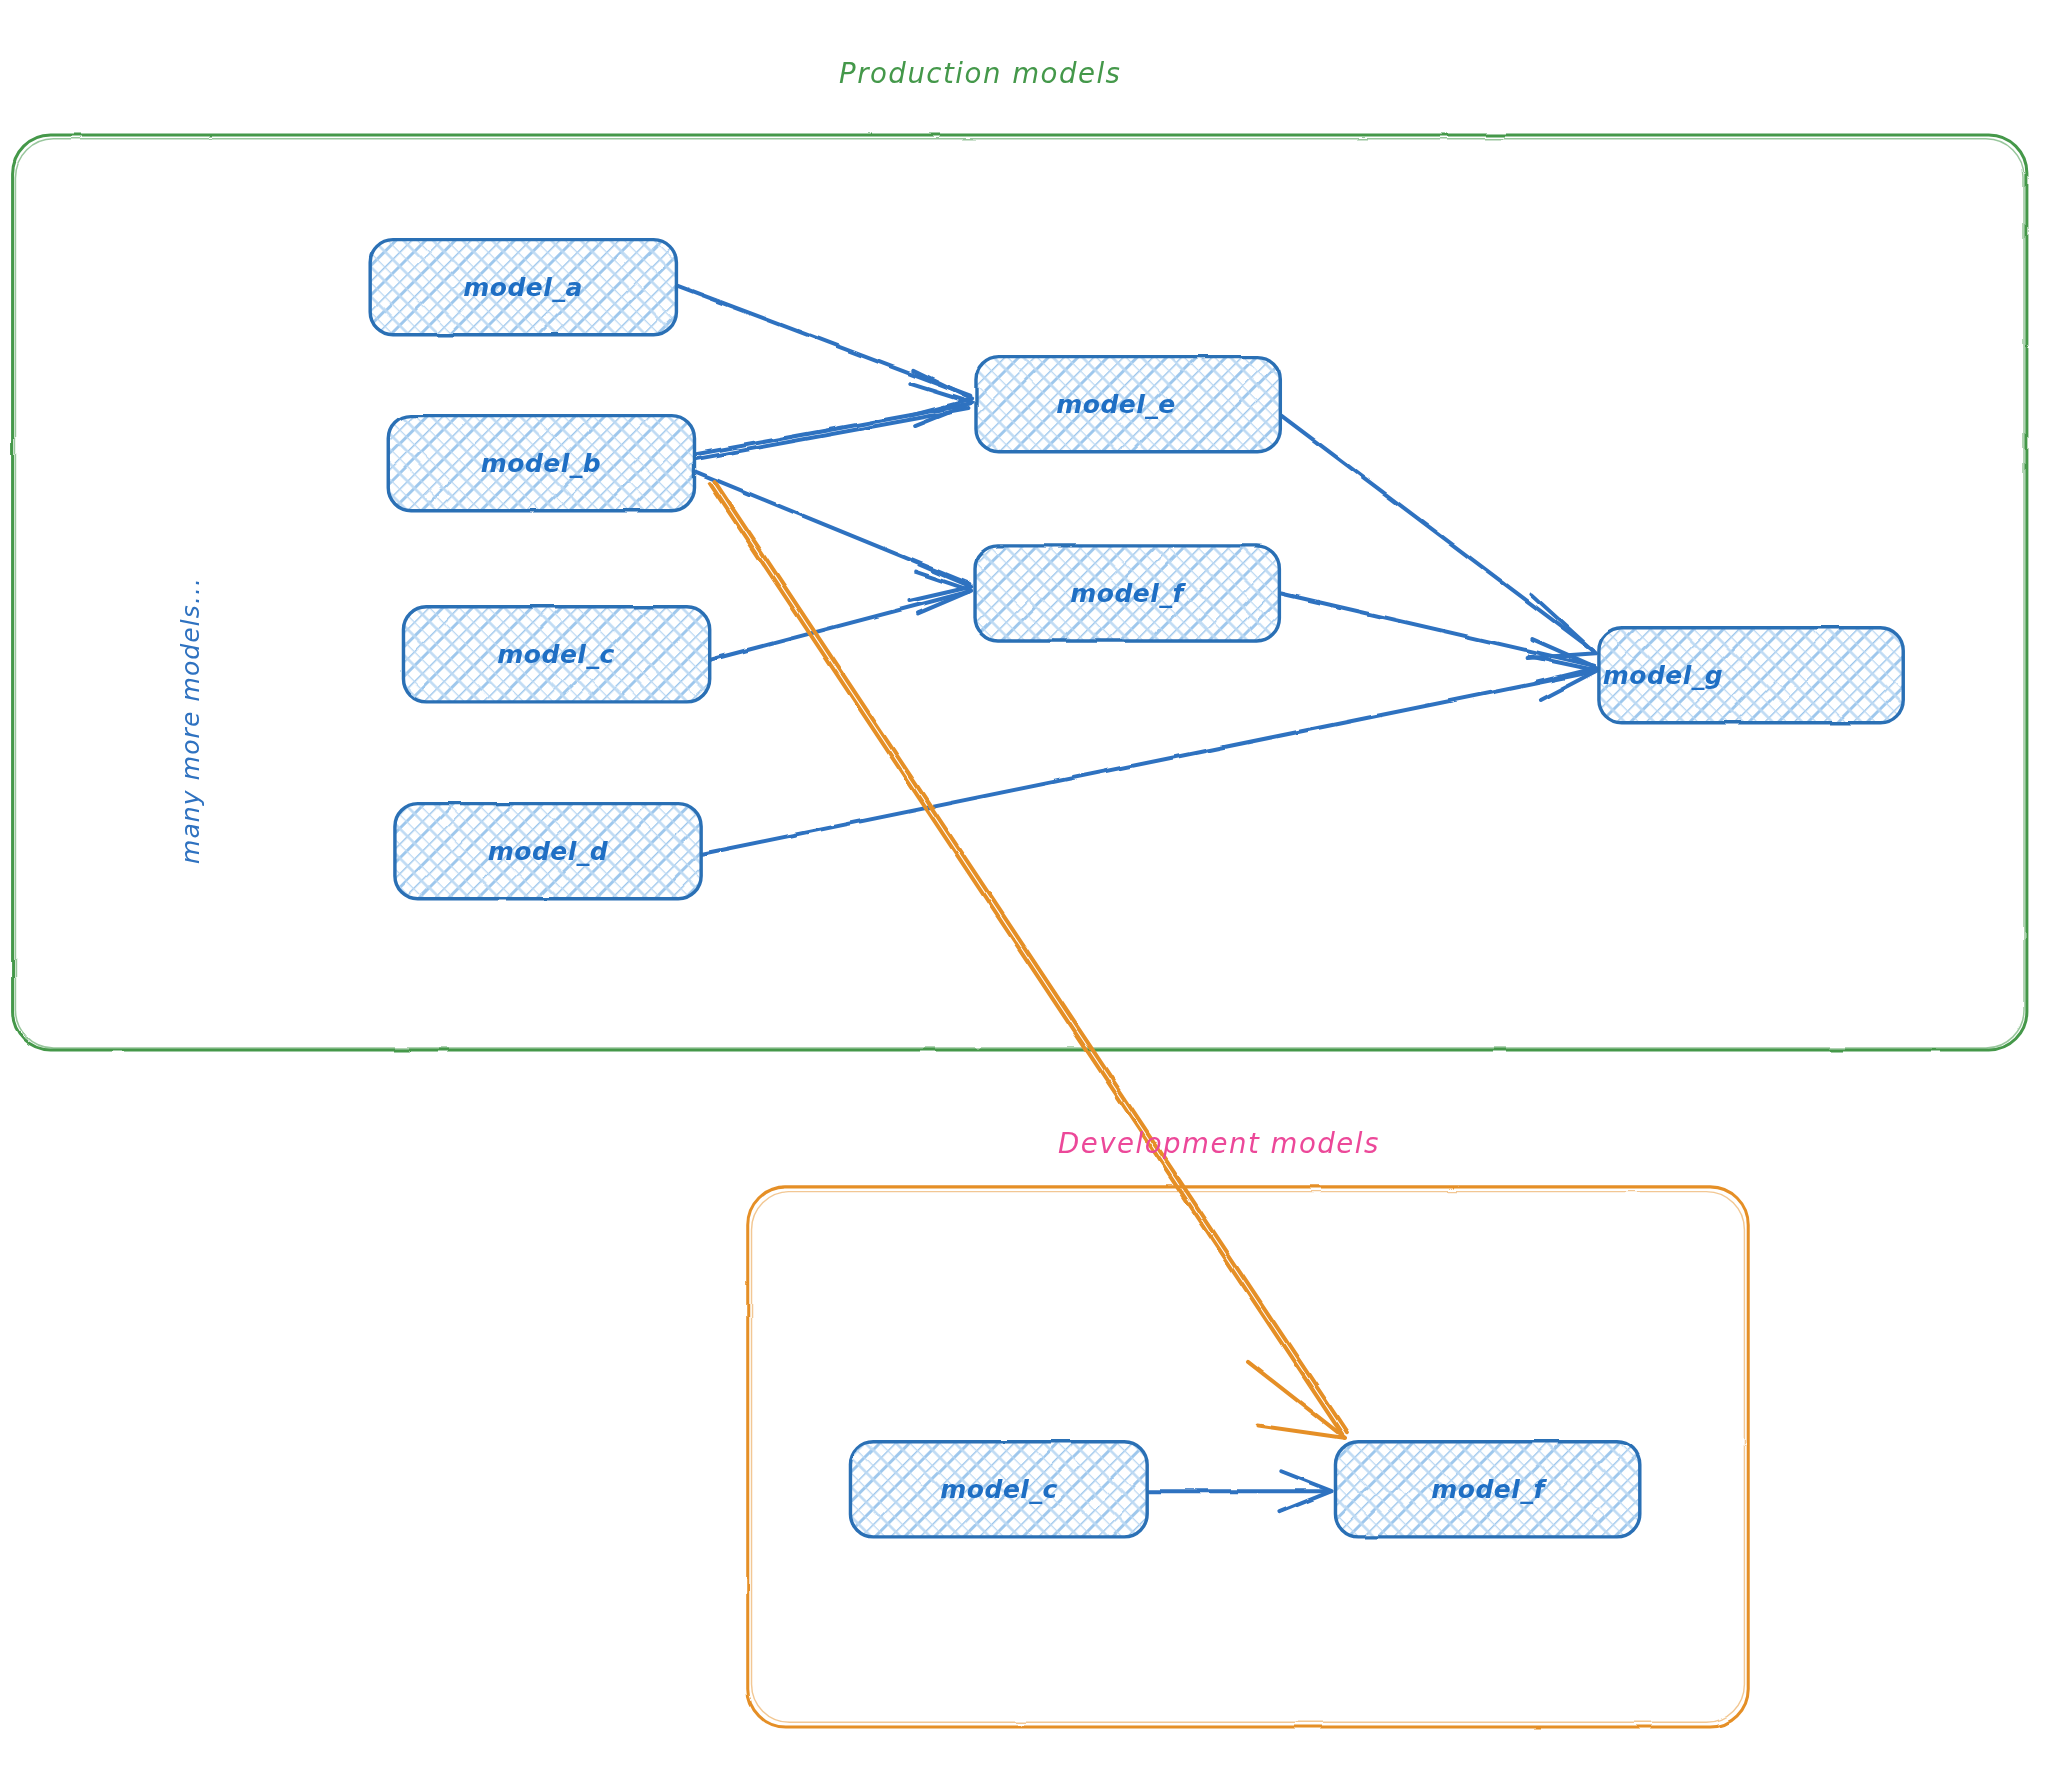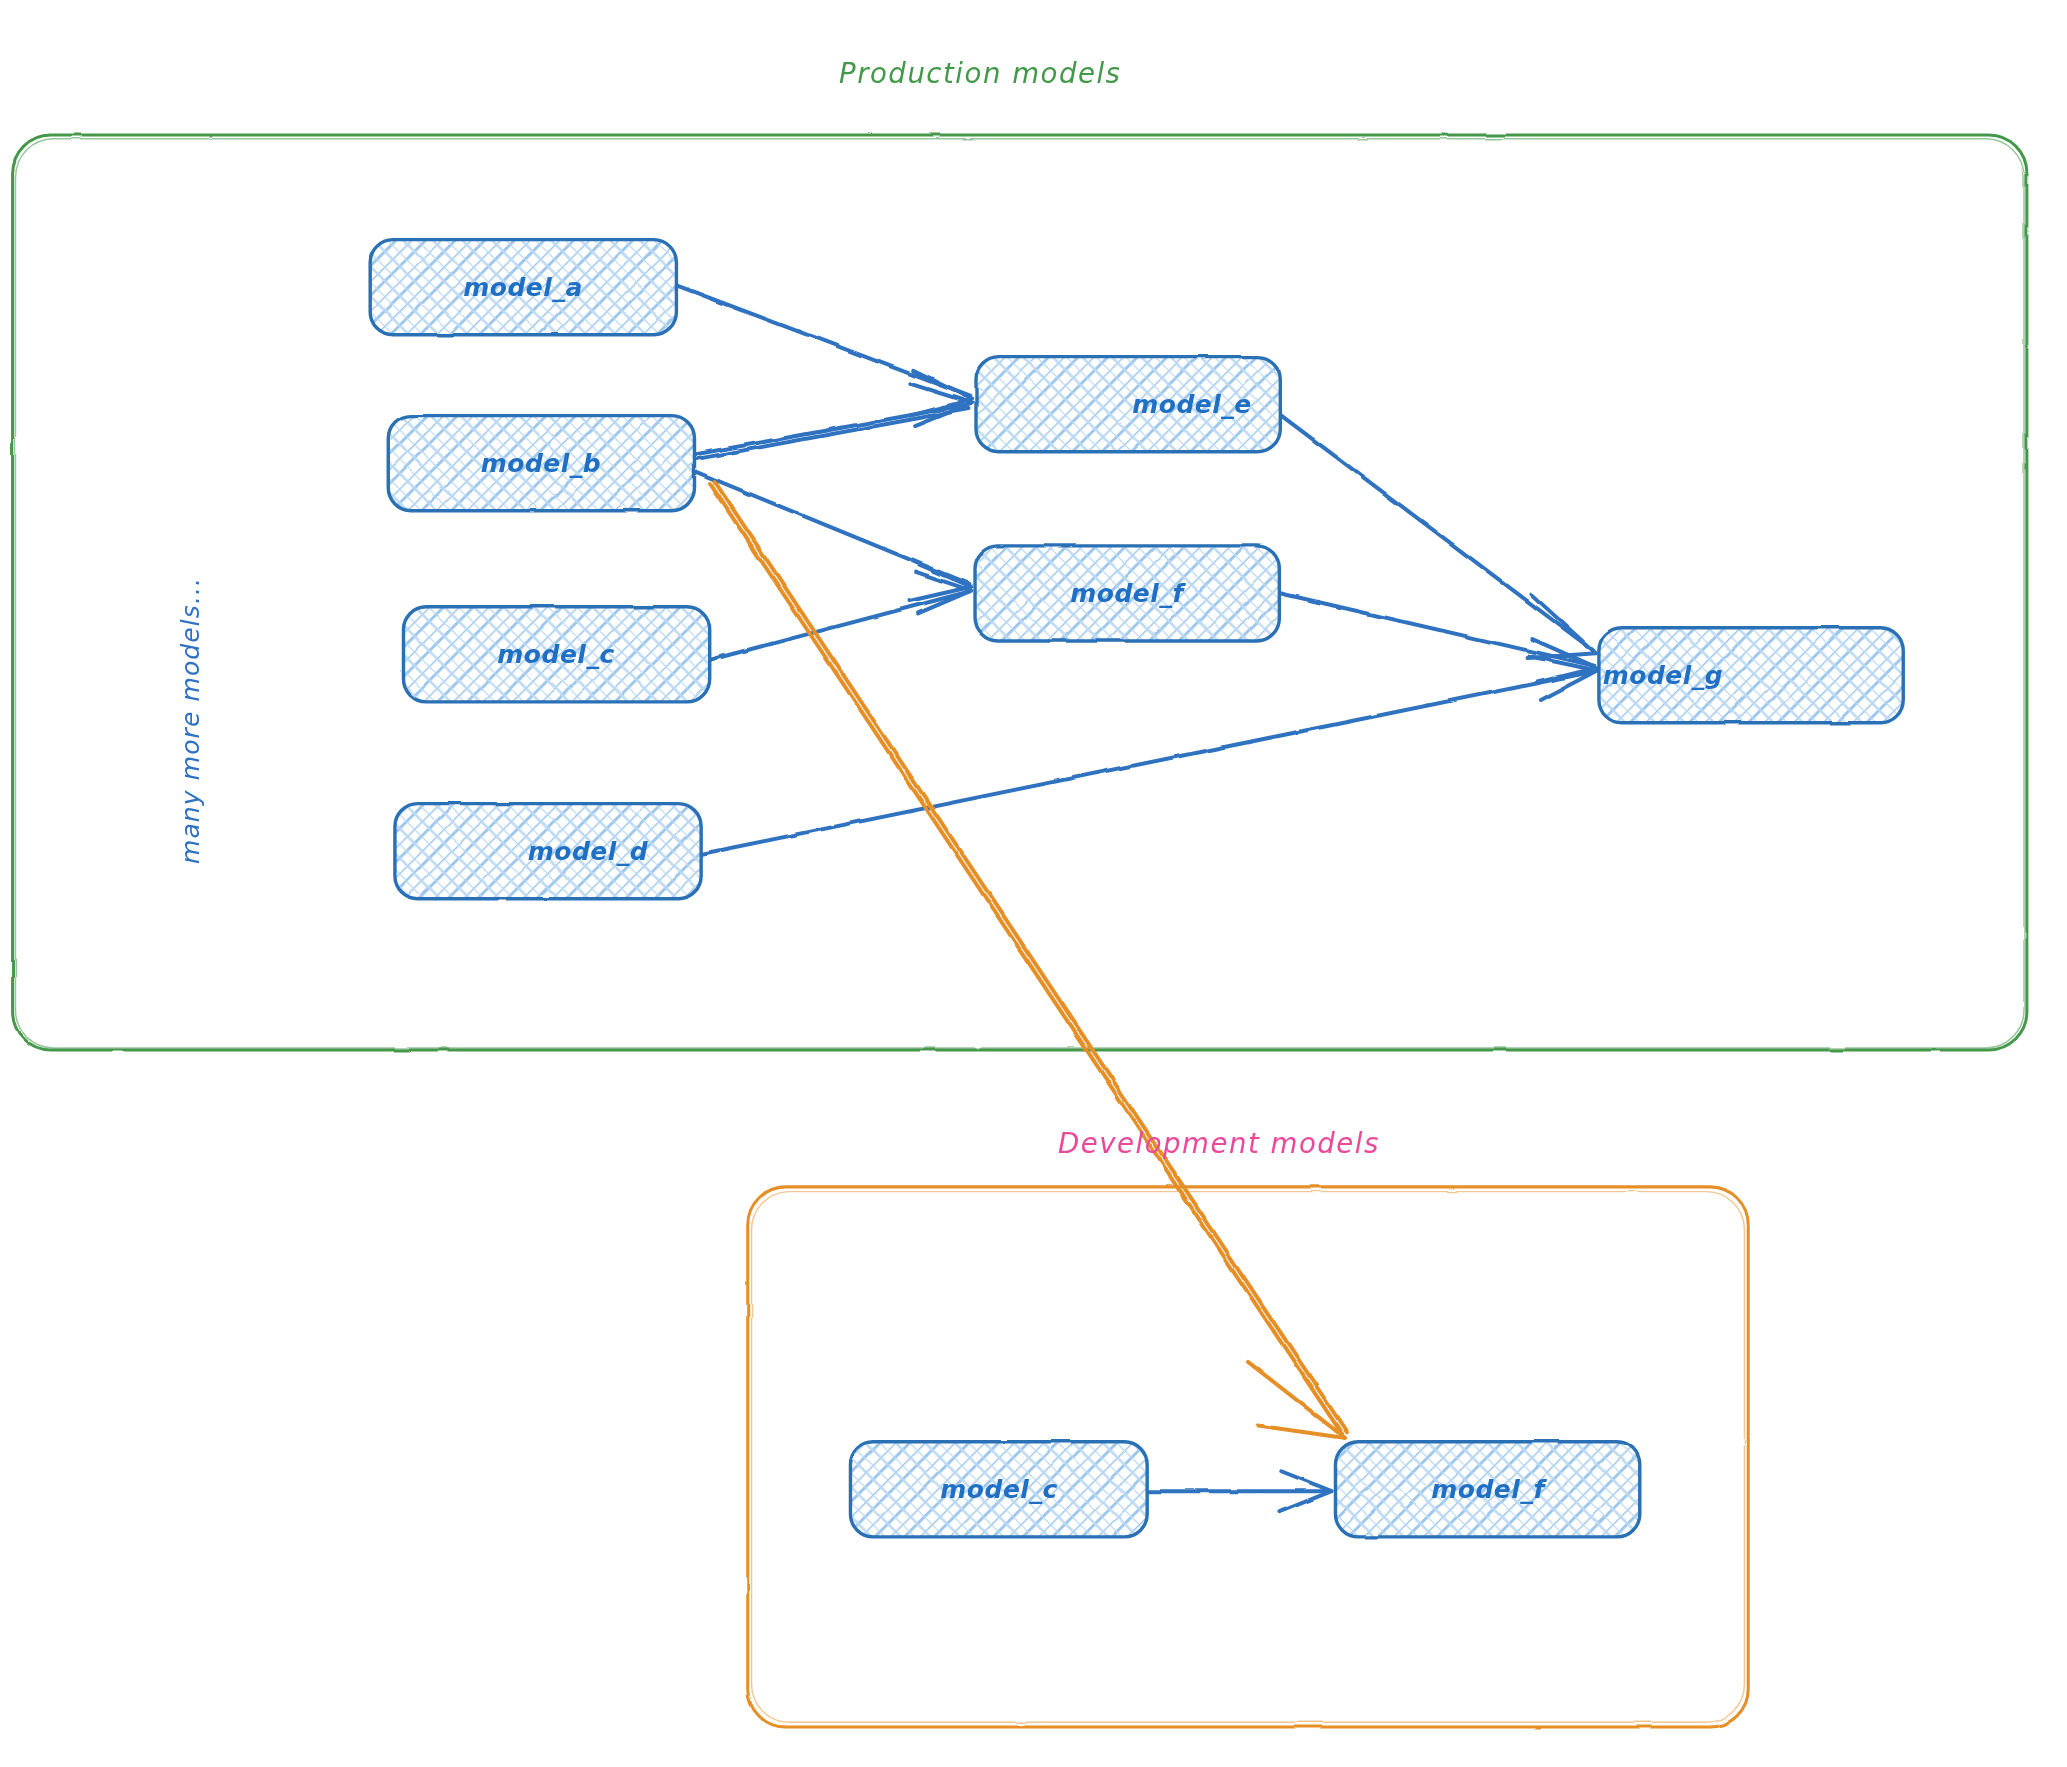--- a/index.html
+++ b/index.html
@@ -167,22 +167,22 @@
 
     <div class="group-title" id="production-title">Production models</div>
 
     <div class="group-title" id="development-title">Development models</div>
 
     <div id="many-more-models">many more models...</div>
 
     <div class="node-label" style="left:523px;top:287px;">model_a</div>
     <div class="node-label" style="left:541px;top:463px;">model_b</div>
     <div class="node-label" style="left:556px;top:654px;">model_c</div>
-    <div class="node-label" style="left:548px;top:851px;margin-left:40px;">model_d</div>
-    <div class="node-label" style="left:1192px;top:404px;">model_e</div>
+    <div class="node-label" style="left:548px;top:851px;">model_d</div>
+    <div class="node-label" style="left:1116px;top:404px;">model_e</div>
     <div class="node-label" style="left:1127px;top:593px;">model_f</div>
     <div class="node-label" style="left:1663px;top:675px;text-align:right;">model_g</div>
     <div class="node-label" style="left:999px;top:1489px;">model_c</div>
     <div class="node-label" style="left:1488px;top:1489px;">model_f</div>
   </div>
 
 </div>
 
 
 </body></html>

